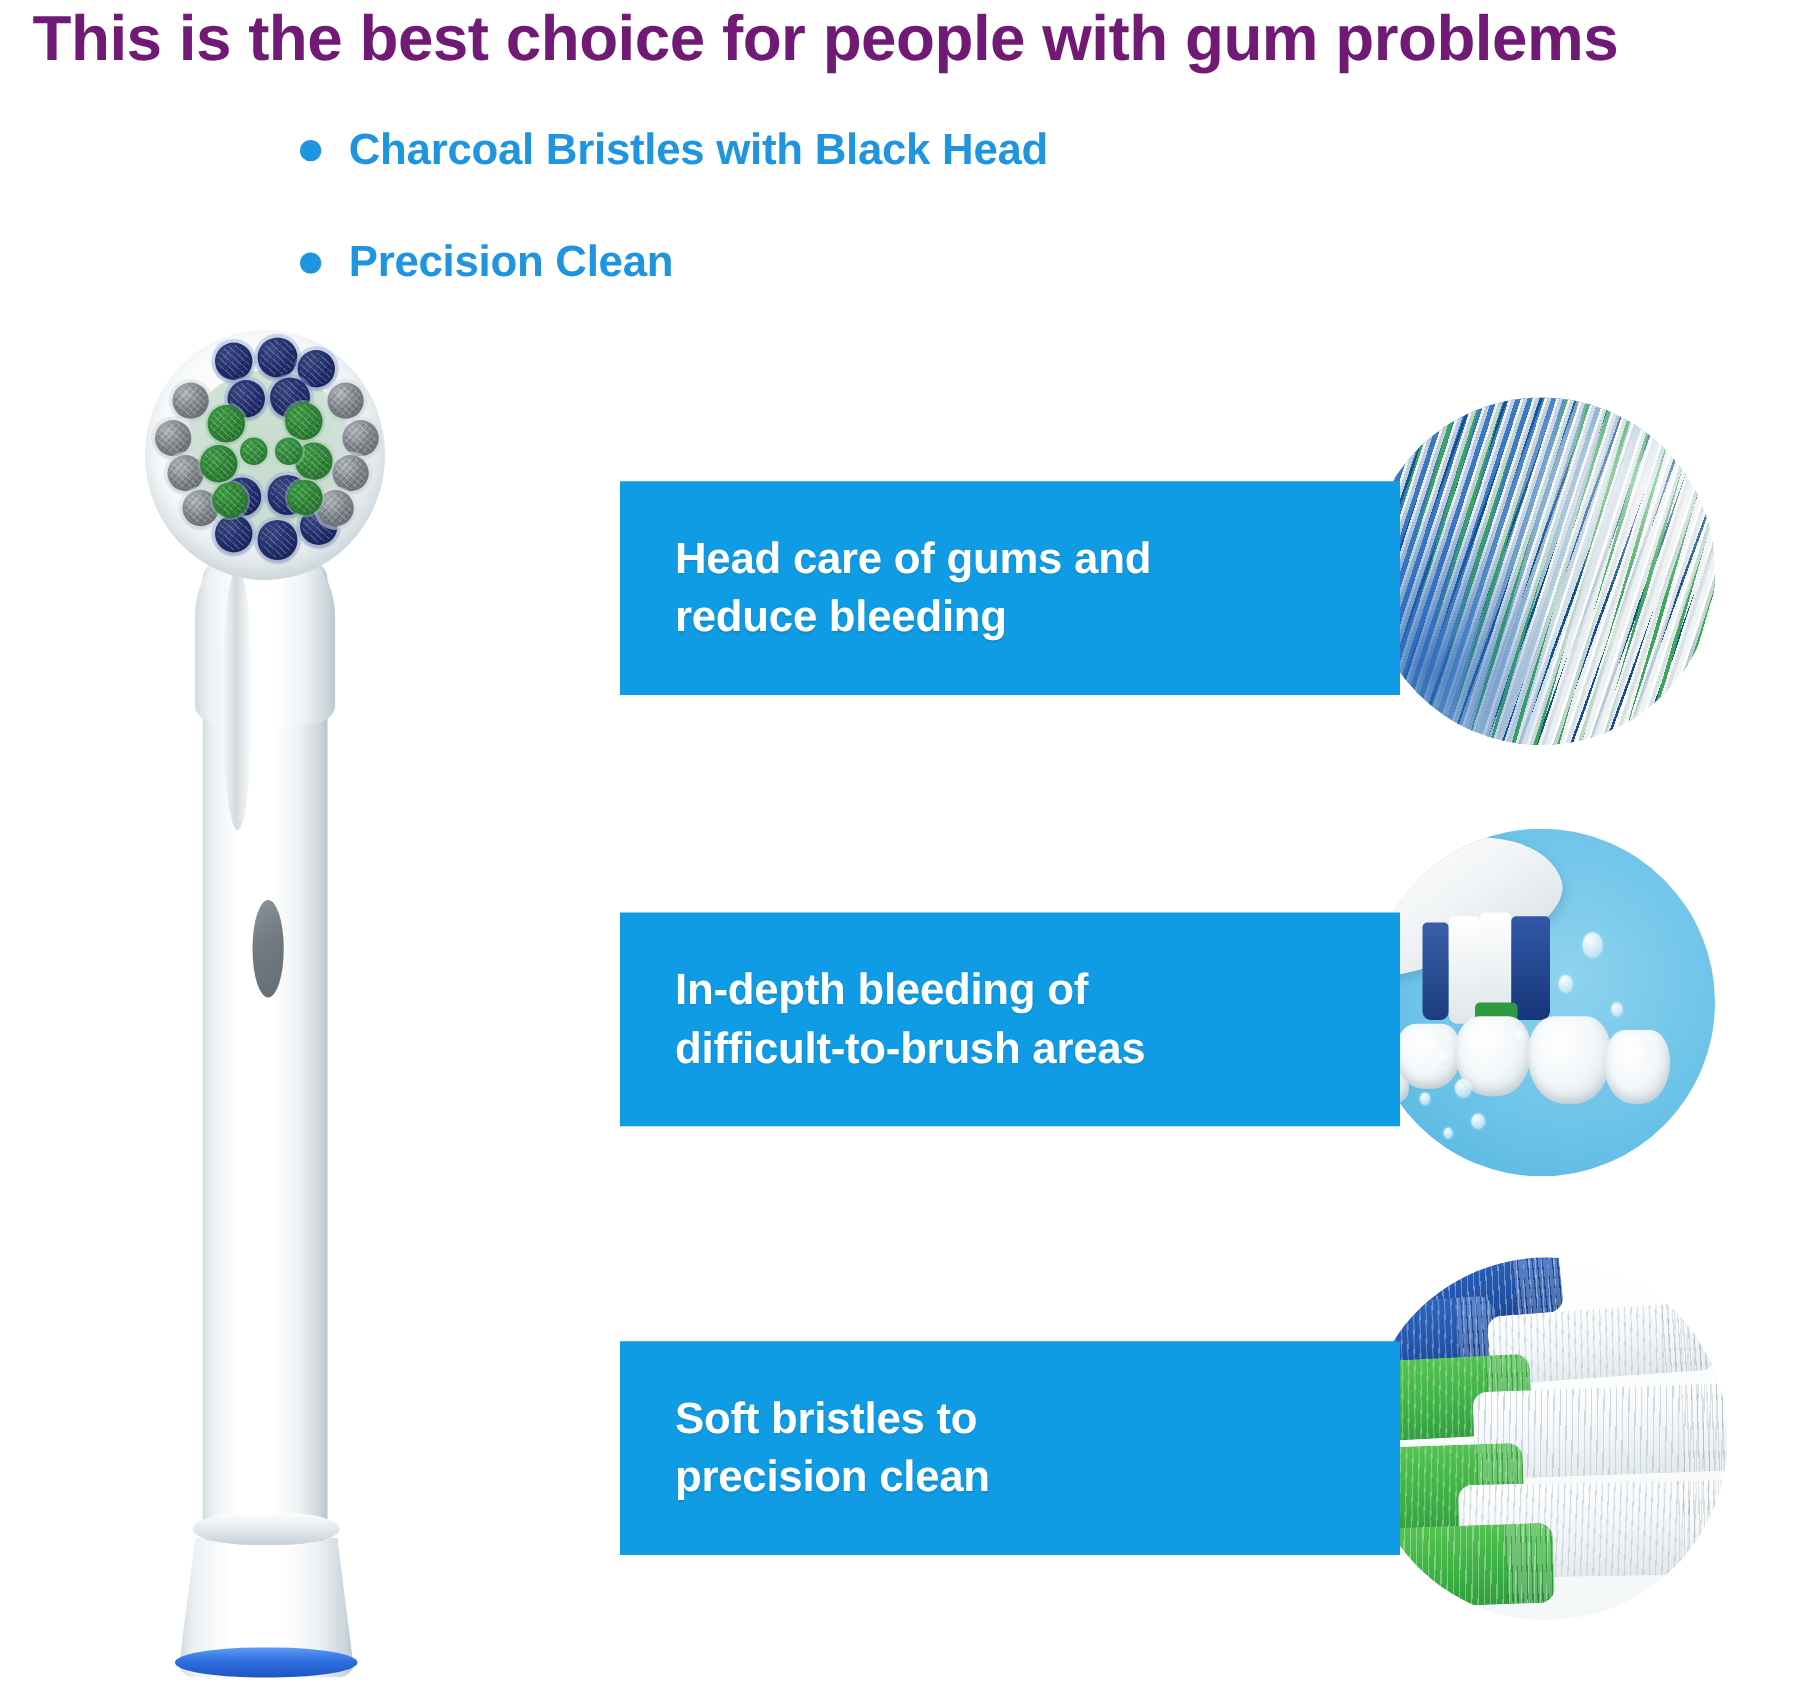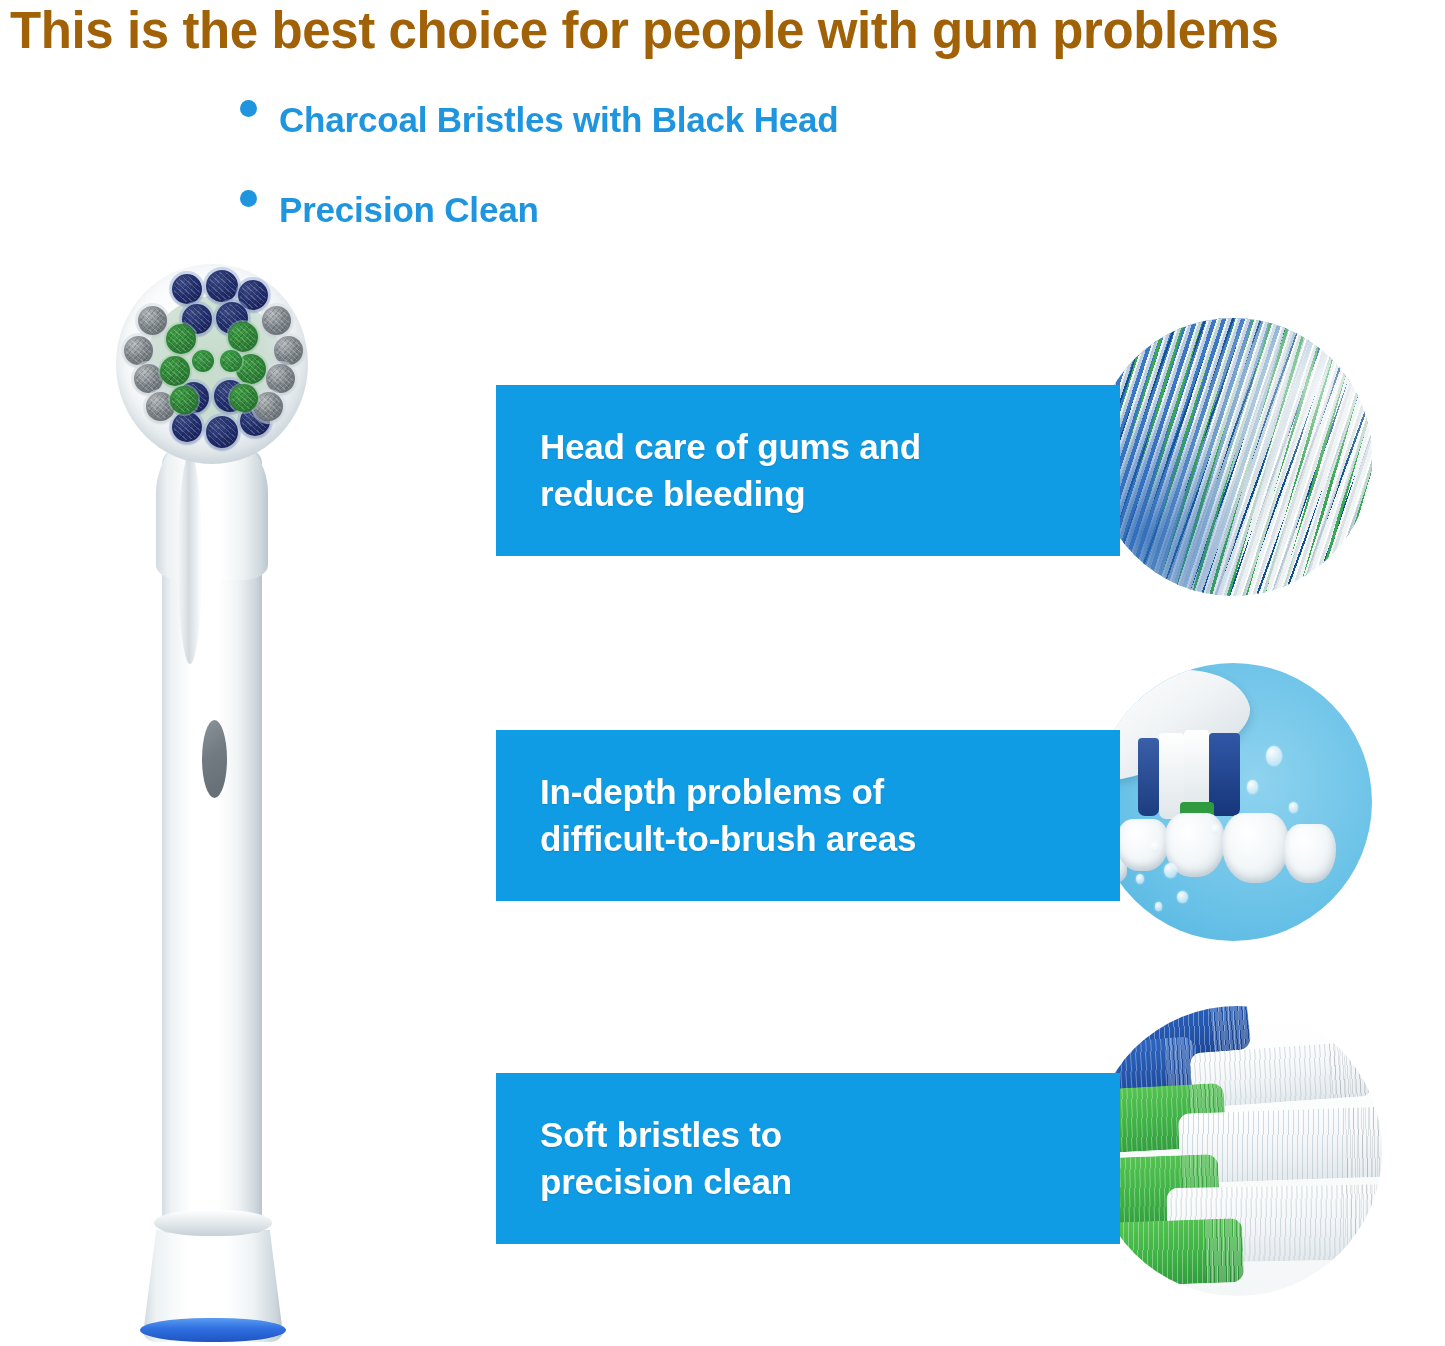--- a/index.html
+++ b/index.html
@@ -15,36 +15,36 @@
     position: relative;
     width: 1445px;
     height: 1346px;
     background: #ffffff;
     overflow: hidden;
   }
 
   
   .headline {
     position: absolute;
-    left: 10px;
+    left: 26px;
     top: 2px;
     width: 1400px;
     font-size: 51px;
     font-weight: bold;
-    color: #a16207;
+    color: #701a75;
     letter-spacing: -0.4px;
     white-space: nowrap;
     line-height: 1.15;
   }
 
   
   .bullet-row {
     position: absolute;
     display: flex;
-    align-items: flex-start;
+    align-items: center;
     white-space: nowrap;
   }
   .bullet-dot {
     width: 17px;
     height: 17px;
     border-radius: 50%;
     background: #1e95de;
     margin-right: 22px;
     flex: 0 0 auto;
   }
@@ -446,21 +446,21 @@
         <div class="ts-drop" style="left:70%; top:50%; width:9px;  height:11px;"></div>
         <div class="ts-drop" style="left:20%; top:64%; width:10px; height:12px;"></div>
         <div class="ts-drop" style="left:25%; top:72%; width:13px; height:15px;"></div>
         <div class="ts-drop" style="left:15%; top:76%; width:8px;  height:10px;"></div>
         <div class="ts-drop" style="left:30%; top:82%; width:11px; height:12px;"></div>
         <div class="ts-drop" style="left:22%; top:86%; width:7px;  height:9px;"></div>
         <div class="ts-drop" style="left:42%; top:58%; width:9px;  height:11px;"></div>
       </div>
     </div>
     <div class="feature-bar">
-      <span class="feature-bar-text">In-depth problems of
+      <span class="feature-bar-text">In-depth bleeding of
 difficult-to-brush areas</span>
     </div>
   </div>
 
   <div class="feature-row" id="feature-2">
     <div class="feature-circle">
       <div class="bundle-scene">
         <div class="bundle blue  bn1">
             <span class="bn-tip"></span>
           </div>

